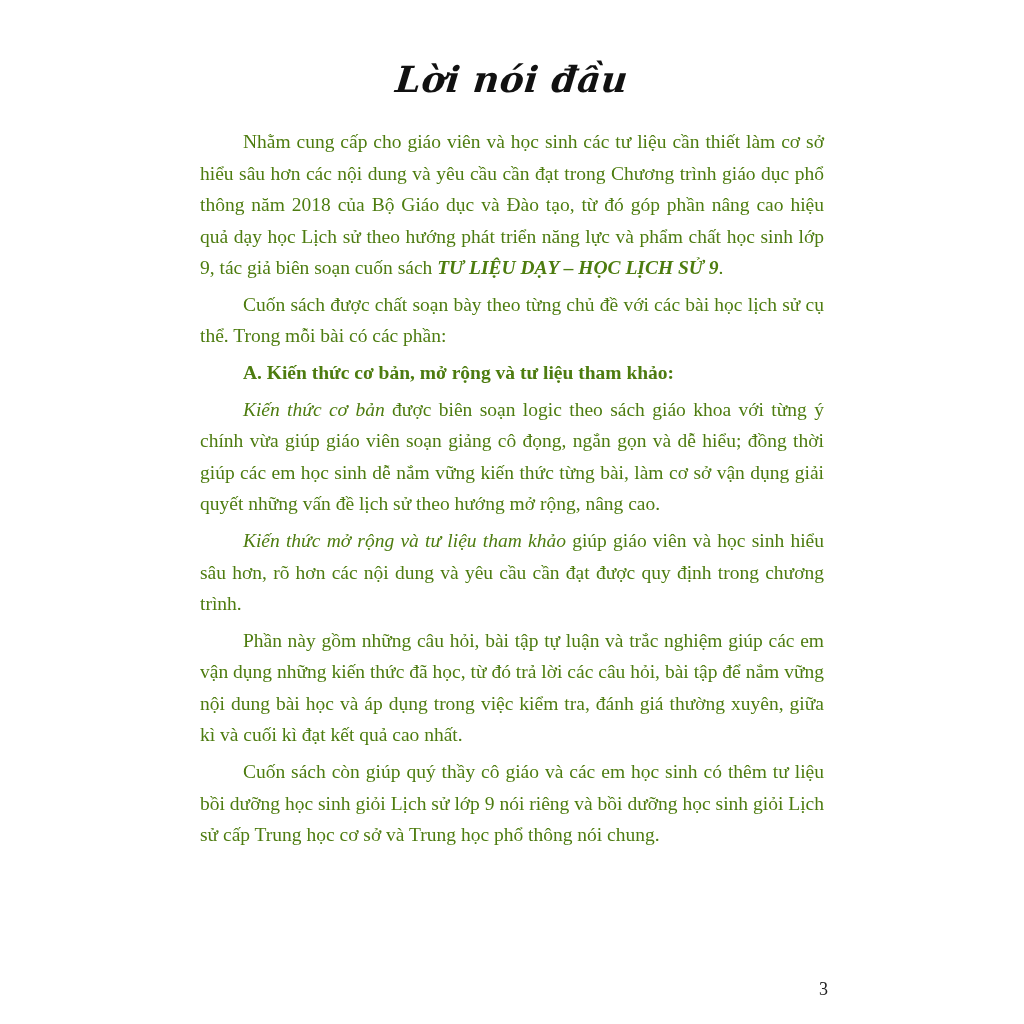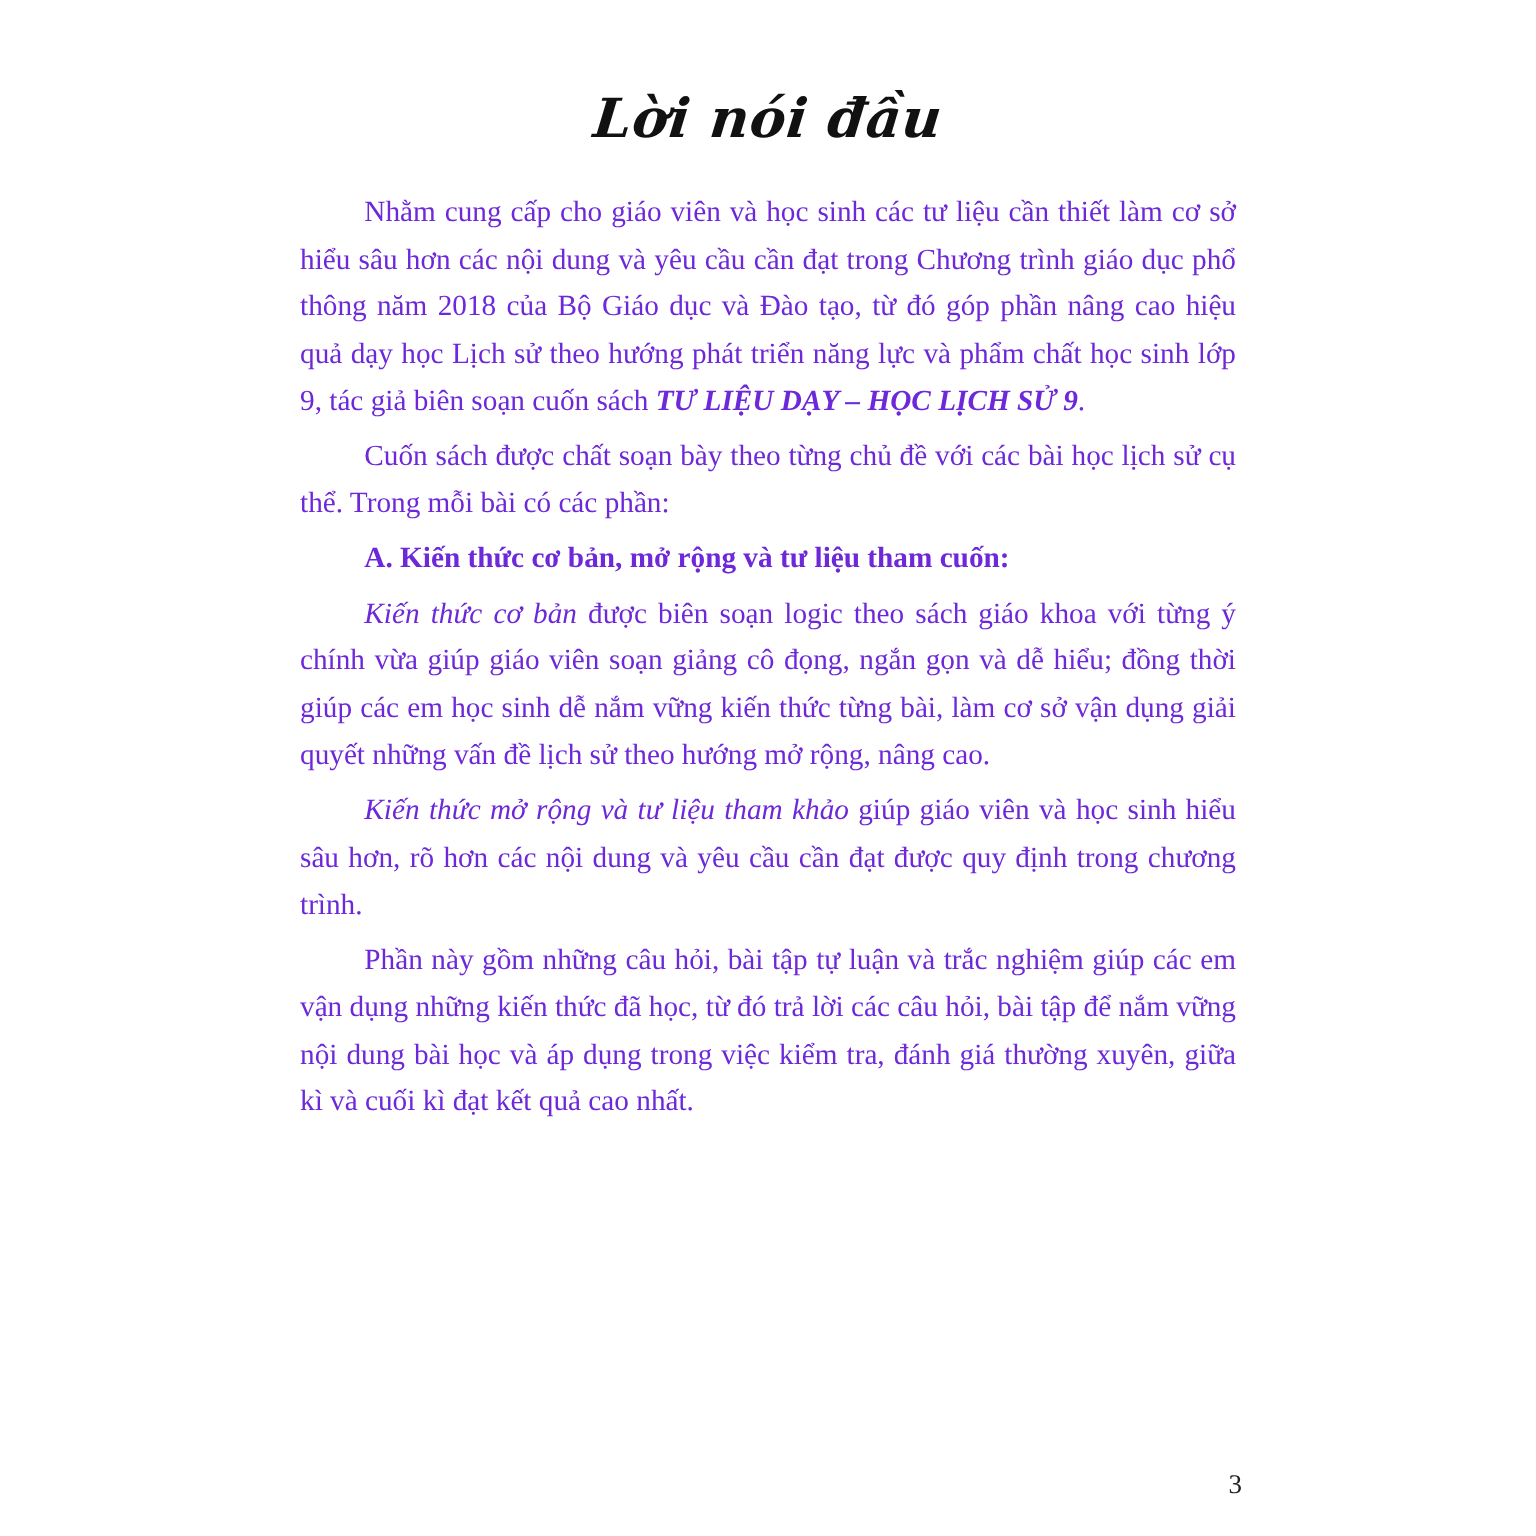--- a/index.html
+++ b/index.html
@@ -31,21 +31,21 @@
     letter-spacing: 0.5px;
     margin: 6px 0 26px 0;
     color: #111;
     transform: skewX(-6deg);
   }
 
   .body-text {
     font-size: 19.5px;
     line-height: 1.62;
     text-align: justify;
-    color: #6d28d9;
+    color: #4d7c0f;
   }
 
   .body-text p {
     margin: 0 0 5px 0;
     text-indent: 2.2em;
   }
 
   .heading {
     font-weight: bold;
     text-indent: 2.2em;
@@ -76,29 +76,30 @@
 <div class="page">
 
   <h1 class="page-title">Lời nói đầu</h1>
 
   <div class="body-text">
 
     <p><span>Nhằm cung cấp cho giáo viên và học sinh các tư liệu cần thiết làm cơ sở hiểu sâu hơn các nội dung và yêu cầu cần đạt trong Chương trình giáo dục phổ thông năm 2018 của Bộ Giáo dục và Đào tạo, từ đó góp phần nâng cao hiệu quả dạy học Lịch sử theo hướng phát triển năng lực và phẩm chất học sinh lớp 9, tác giả biên soạn cuốn sách </span><span class="bolditalic">TƯ LIỆU DẠY – HỌC LỊCH SỬ 9</span><span>.</span></p>
 
     <p>Cuốn sách được chất soạn bày theo từng chủ đề với các bài học lịch sử cụ thể. Trong mỗi bài có các phần:</p>
 
-    <p class="heading">A. Kiến thức cơ bản, mở rộng và tư liệu tham cuốn:</p>
+    <p class="heading">A. Kiến thức cơ bản, mở rộng và tư liệu tham khảo:</p>
 
     <p><span class="ital">Kiến thức cơ bản</span><span> được biên soạn logic theo sách giáo khoa với từng ý chính vừa giúp giáo viên soạn giảng cô đọng, ngắn gọn và dễ hiểu; đồng thời giúp các em học sinh dễ nắm vững kiến thức từng bài, làm cơ sở vận dụng giải quyết những vấn đề lịch sử theo hướng mở rộng, nâng cao.</span></p>
 
     <p><span class="ital">Kiến thức mở rộng và tư liệu tham khảo</span><span> giúp giáo viên và học sinh hiểu sâu hơn, rõ hơn các nội dung và yêu cầu cần đạt được quy định trong chương trình.</span></p>
 
 
     <p>Phần này gồm những câu hỏi, bài tập tự luận và trắc nghiệm giúp các em vận dụng những kiến thức đã học, từ đó trả lời các câu hỏi, bài tập để nắm vững nội dung bài học và áp dụng trong việc kiểm tra, đánh giá thường xuyên, giữa kì và cuối kì đạt kết quả cao nhất.</p>
 
+    <p>Cuốn sách còn giúp quý thầy cô giáo và các em học sinh có thêm tư liệu bồi dưỡng học sinh giỏi Lịch sử lớp 9 nói riêng và bồi dưỡng học sinh giỏi Lịch sử cấp Trung học cơ sở và Trung học phổ thông nói chung.</p>
 
 
     <p></p>
 
   </div>
 
   <div class="page-number">3</div>
 
 </div>
 

